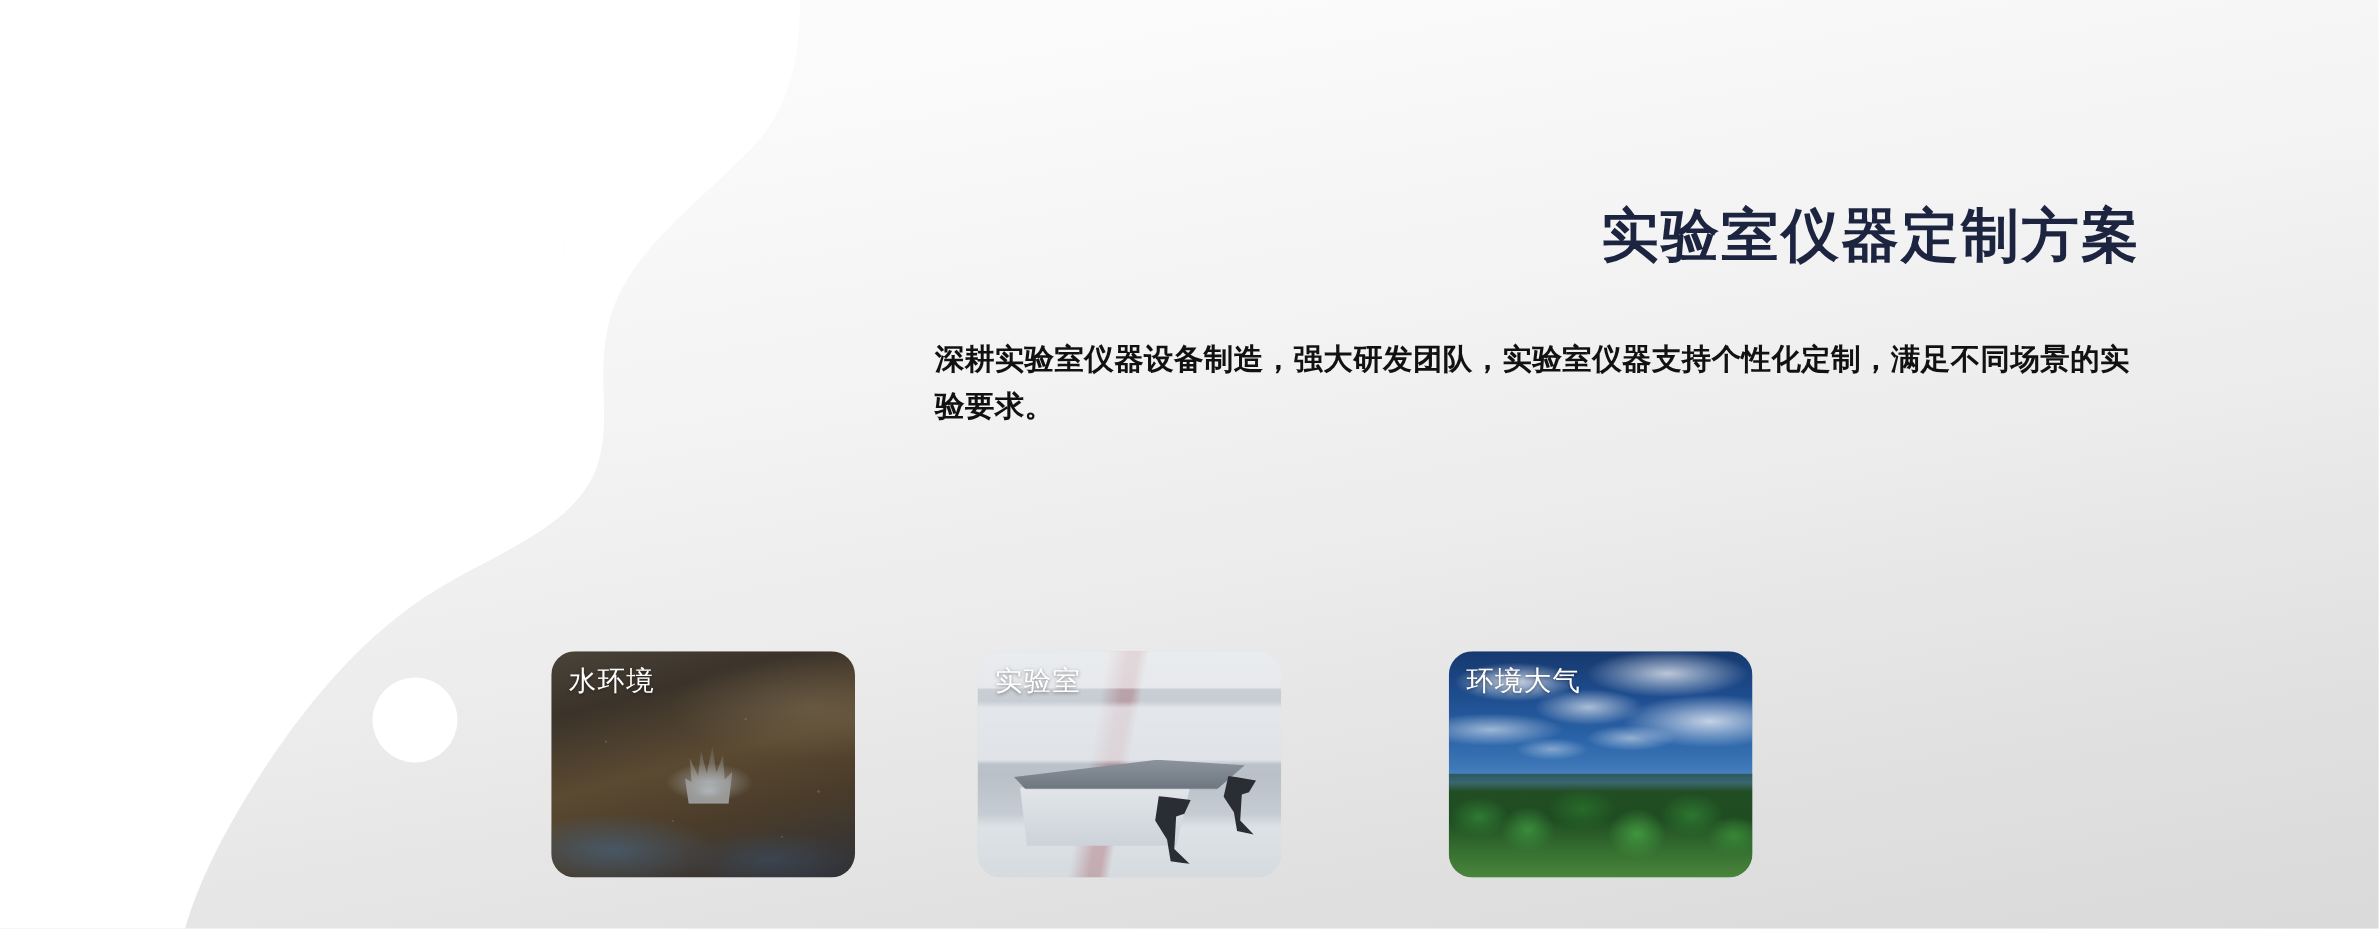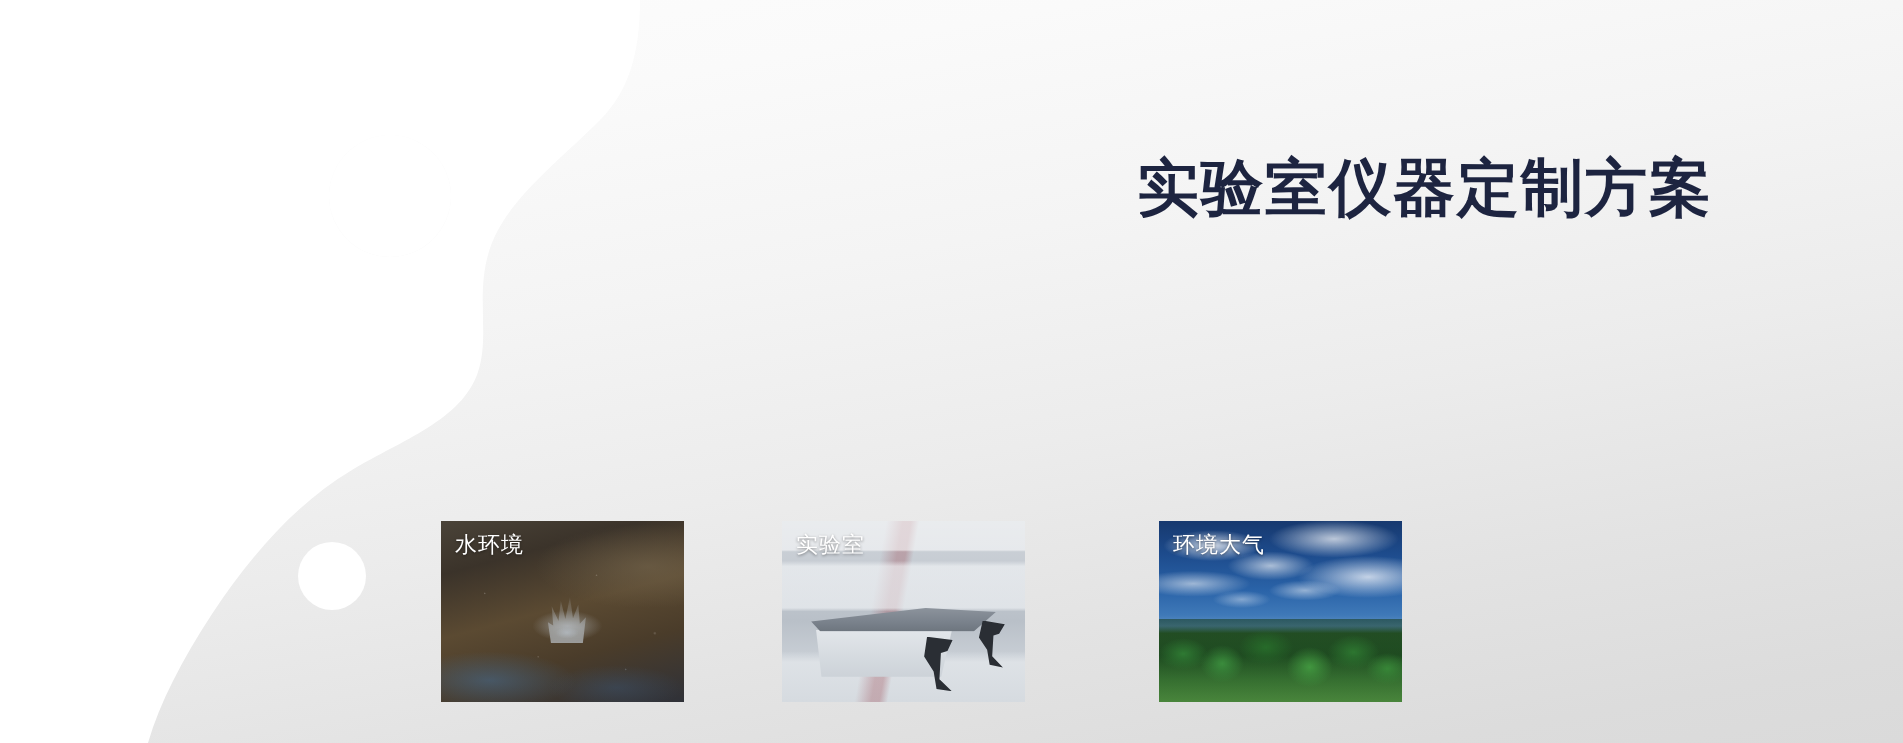--- a/index.html
+++ b/index.html
@@ -24,21 +24,21 @@
   
   .text-block {
     position: absolute;
     left: 748px;
     top: 150px;
     width: 965px;
   }
   .headline {
     margin: 0;
     text-align: right;
-    font-size: 62px;
+    font-size: 46px;
     line-height: 76px;
     font-weight: bold;
     letter-spacing: 2px;
     color: #1d2440;
     white-space: nowrap;
   }
   .subtitle {
     margin: 0;
     margin-top: 42px;
     text-align: left;
@@ -56,20 +56,21 @@
     top: 521px;
     width: 1267px;
     height: 181px;
   }
   .card {
     position: absolute;
     top: 0;
     width: 243px;
     height: 181px;
     overflow: hidden;
+    border-radius: 19px;
   }
   .card:nth-of-type(1) { left: 0px; }
   .card:nth-of-type(2) { left: 341px; }
   .card:nth-of-type(3) { left: 718px; }
   .card:nth-of-type(4) { left: 1024px; margin-top: 48px; }
 
   .card-photo {
     position: absolute;
     inset: 0;
     width: 100%;
@@ -254,20 +255,21 @@
         <circle cx="332" cy="576" r="34" fill="#000000"></circle>
       </mask>
     </defs>
     <rect x="0" y="0" width="1903" height="743" fill="#ffffff" mask="url(#blob-mask)"></rect>
     <circle cx="390" cy="196" r="61" fill="#ffffff"></circle>
     <circle cx="332" cy="576" r="34" fill="#ffffff"></circle>
   </svg>
 
   <div class="text-block">
     <h1 class="headline">实验室仪器定制方案</h1>
+    <p class="subtitle">深耕实验室仪器设备制造，强大研发团队，实验室仪器支持个性化定制，满足不同场景的实验要求。</p>
   </div>
 
   <div class="cards">
 
     <div class="card">
       <div class="card-photo photo-water">
         <div class="splash"></div>
       </div>
       <span class="card-label">水环境</span>
     </div>

